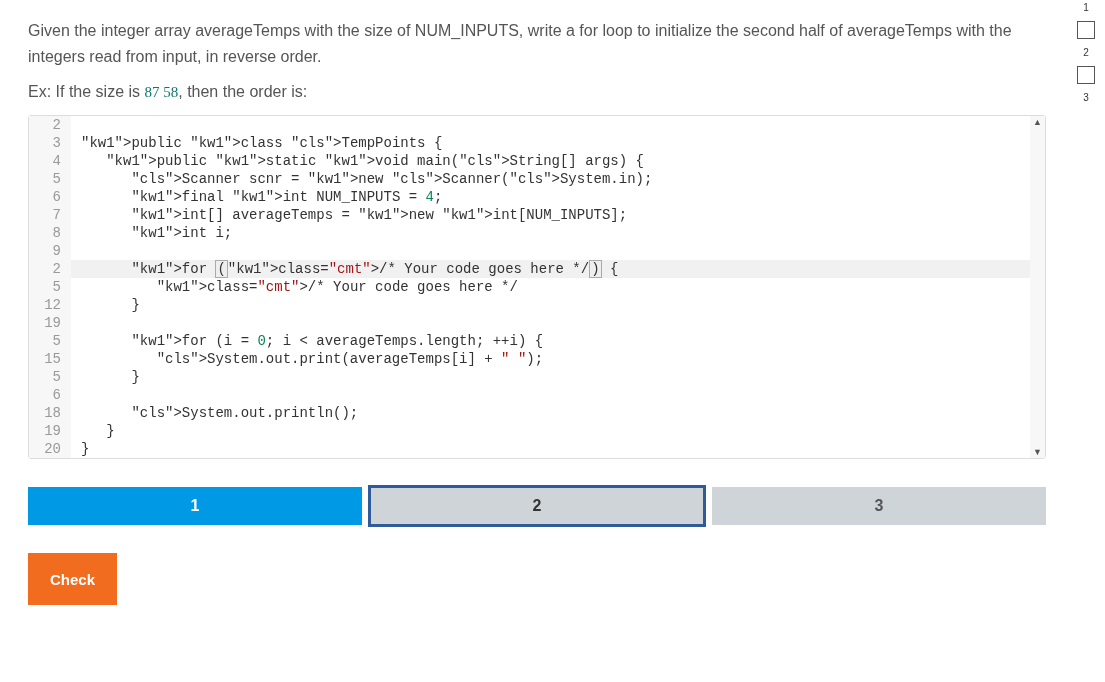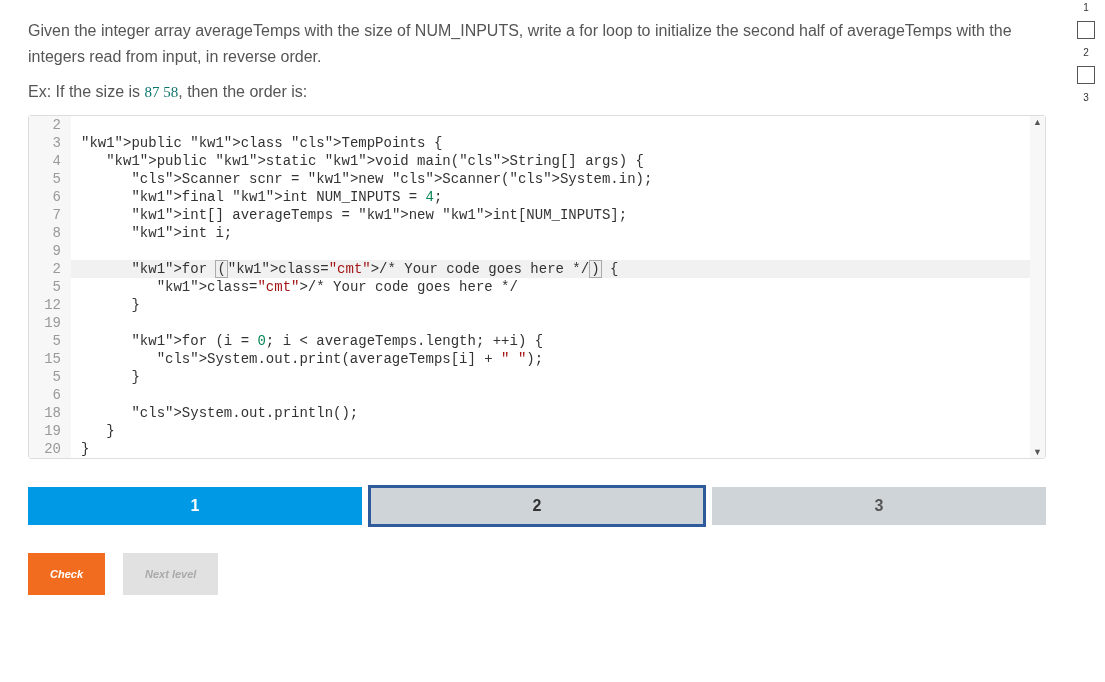--- a/index.html
+++ b/index.html
@@ -65,30 +65,29 @@
     cursor: pointer;
     margin-right: 8px;
   }
   .tab:last-child { margin-right: 0; }
   .tab-active { background: #0099e5; color: #fff; }
   .tab-selected { background: #cfd4d8; color: #333; outline: 3px solid #2f5b9a; outline-offset: -1px; }
   .tab-inactive { background: #cfd4d8; color: #555; }
   
   .buttons { display: flex; gap: 18px; }
   .btn {
-    height: 42px;
+    height: 52px;
     padding: 0 22px;
     display: flex;
     align-items: center;
     justify-content: center;
-    font-size: 11px;
+    font-size: 15px;
     font-weight: bold;
     border: none;
     cursor: pointer;
-    font-style: italic;
   }
   .btn-primary { background: #f26c20; color: #fff; }
   .btn-disabled { background: #e1e1e1; color: #aaa; cursor: default; }
   
   .side-indicators {
     position: absolute;
     top: 0;
     right: 10px;
     display: flex;
     flex-direction: column;
@@ -166,21 +165,20 @@
   </div>
 
   <div class="tabs">
     <div class="tab tab-active">1</div>
     <div class="tab tab-selected">2</div>
     <div class="tab tab-inactive">3</div>
   </div>
 
   <div class="buttons">
     <button class="btn btn-primary">Check</button>
-    <button class="btn btn-disabled">Next level</button>
   </div>
 </div>
 
 <div class="side-indicators">
   <span class="side-num">1</span>
   <div class="side-box"></div>
   <span class="side-num">2</span>
   <div class="side-box"></div>
   <span class="side-num">3</span>
 </div>

